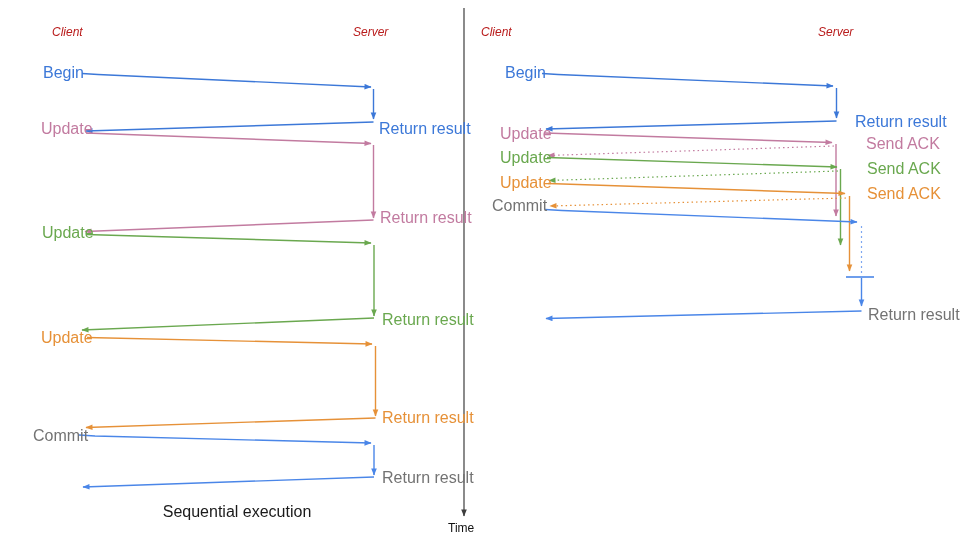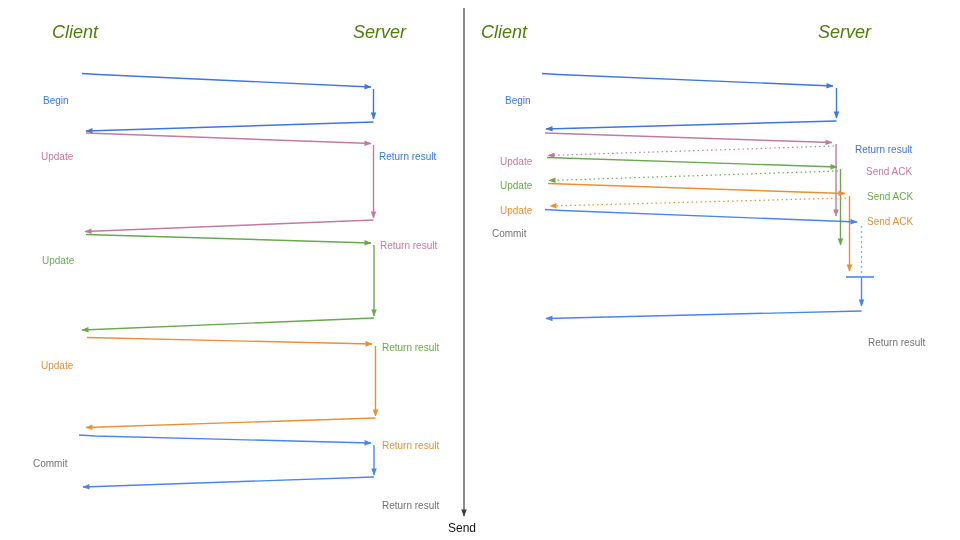--- a/index.html
+++ b/index.html
@@ -6,29 +6,28 @@
   #stage{
     position:relative;
     width:960px;height:540px;
     background:#ffffff;
     overflow:hidden;
     font-family:"Liberation Sans", sans-serif;
   }
   #wires{position:absolute;left:0;top:0;width:960px;height:540px;}
   .lbl{
     position:absolute;
-    font-size:10px;line-height:14px;
-    white-space:nowrap;
-    margin-top:28px;
+    font-size:16px;line-height:14px;
+    white-space:nowrap;
   }
   .hdr{
     position:absolute;
-    font-size:18px;line-height:16px;
+    font-size:12px;line-height:16px;
     font-style:italic;
-    color:#4d7c0f;
+    color:#b91c1c;
     white-space:nowrap;
   }
   .cap{
     position:absolute;
     font-size:16px;line-height:18px;
     color:#1a1a1a;
     white-space:nowrap;
     transform:translateX(-50%);
   }
   .time-lbl{
@@ -175,32 +174,33 @@
   <div class="lbl c-green" style="left:42px;top:226px;">Update</div>
   <div class="lbl c-orange" style="left:41px;top:331px;">Update</div>
   <div class="lbl c-blue2" style="left:33px;top:429px;">Commit</div>
 
   <div class="lbl c-blue" style="left:379px;top:122px;">Return result</div>
   <div class="lbl c-pink" style="left:380px;top:211px;">Return result</div>
   <div class="lbl c-green" style="left:382px;top:313px;">Return result</div>
   <div class="lbl c-orange" style="left:382px;top:411px;">Return result</div>
   <div class="lbl c-blue2" style="left:382px;top:471px;">Return result</div>
 
+  <div class="cap" style="left:237px;top:503px;">Sequential execution</div>
 
   <div class="hdr" style="left:481px;top:24px;">Client</div>
   <div class="hdr" style="left:818px;top:24px;">Server</div>
 
   <div class="lbl c-blue" style="left:505px;top:66px;">Begin</div>
   <div class="lbl c-pink" style="left:500px;top:127px;">Update</div>
   <div class="lbl c-green" style="left:500px;top:151px;">Update</div>
   <div class="lbl c-orange" style="left:500px;top:176px;">Update</div>
   <div class="lbl c-blue2" style="left:492px;top:199px;">Commit</div>
 
   <div class="lbl c-blue" style="left:855px;top:115px;">Return result</div>
   <div class="lbl c-pink" style="left:866px;top:137px;">Send ACK</div>
   <div class="lbl c-green" style="left:867px;top:162px;">Send ACK</div>
   <div class="lbl c-orange" style="left:867px;top:187px;">Send ACK</div>
   <div class="lbl c-blue2" style="left:868px;top:308px;">Return result</div>
 
 
-  <div class="time-lbl" style="left:448px;top:521px;">Send</div>
+  <div class="time-lbl" style="left:448px;top:521px;">Time</div>
 
 </div>
 
 </body></html>

